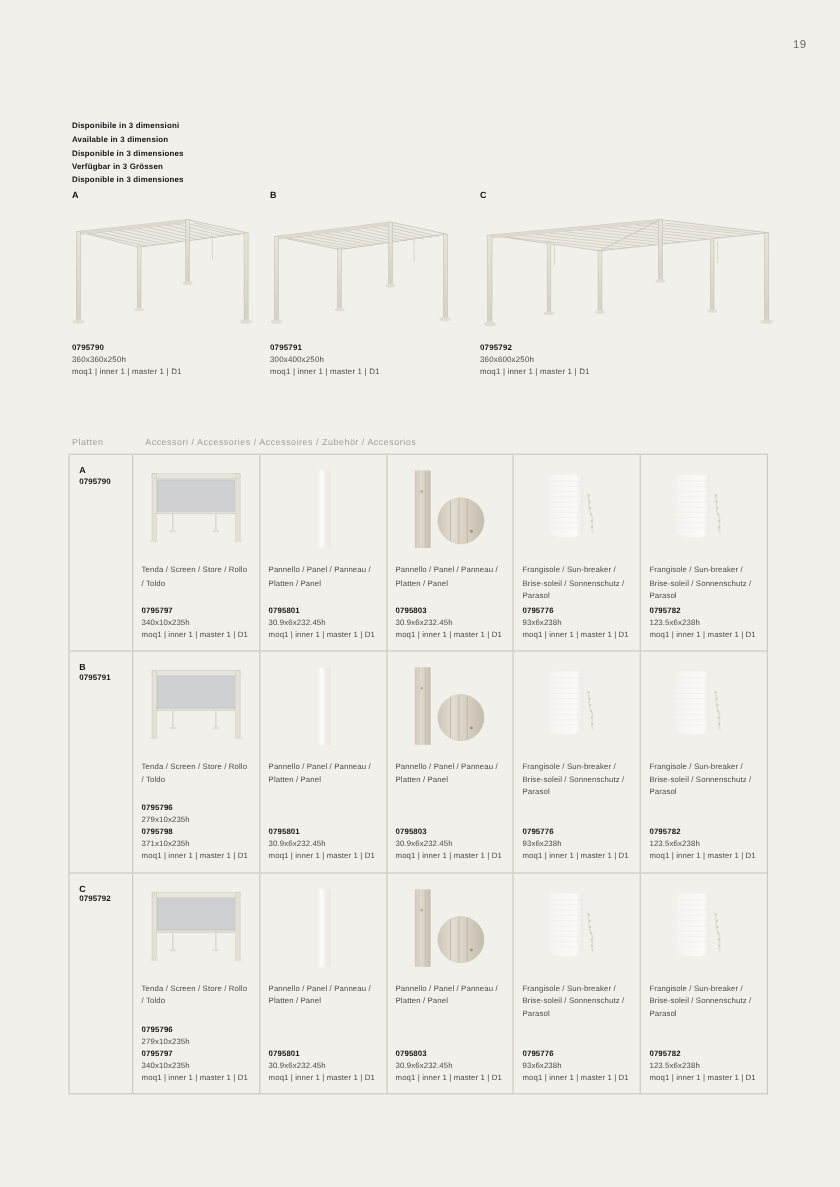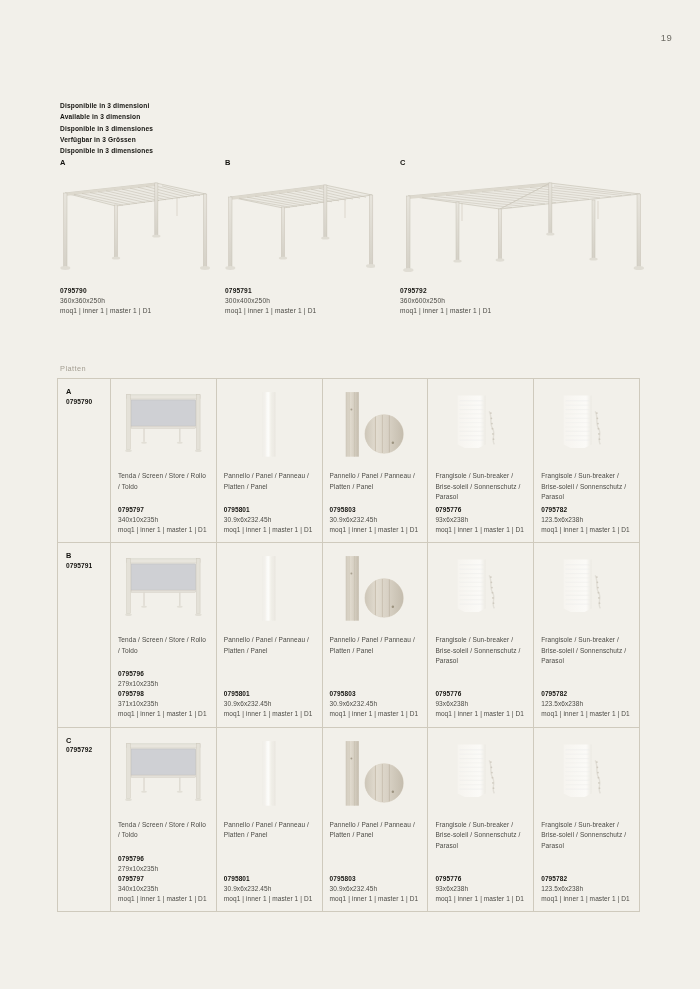--- a/index.html
+++ b/index.html
@@ -343,20 +343,21 @@
       <div class="caption">
         <div class="code">0795792</div>
         <div class="dim">360x600x250h</div>
         <div class="moq">moq1  |  inner 1  |  master 1  |  D1</div>
       </div>
     </div>
   </div>
 
   <div class="table-head">
     <div class="th-pergola">Platten</div>
+    <div class="th-acc">Accessori / Accessories / Accessoires / Zubehör / Accesorios</div>
   </div>
 
   <div class="grid" id="grid">
       <div class="grid-row">
         <div class="row-label">
           <div class="rl-letter">A</div>
           <div class="rl-code">0795790</div>
         </div>
         <div class="cells">
           <div class="cell">

